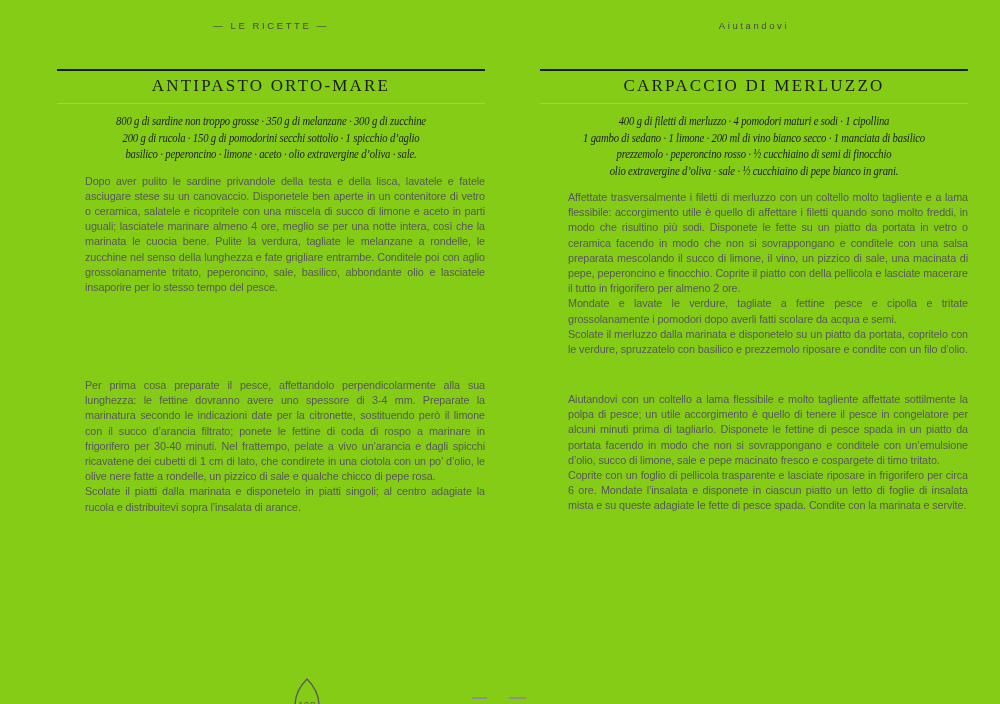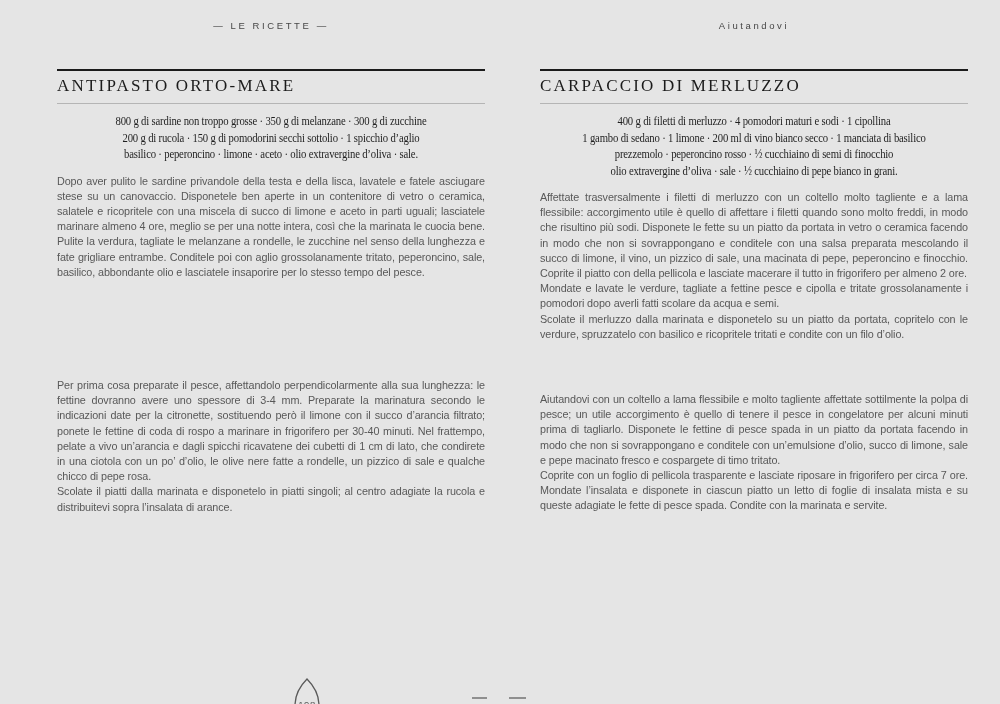--- a/index.html
+++ b/index.html
@@ -1,21 +1,21 @@
 <!DOCTYPE html>
 <html><head>
 <meta charset="utf-8">
 <style>
   * { margin: 0; padding: 0; box-sizing: border-box; }
   html, body { background: #ffffff; }
   .spread {
     position: relative;
     width: 1000px;
     height: 704px;
-    background: #e5e5e5;
+    background: #84cc16;
     overflow: hidden;
     font-family: "Liberation Sans", sans-serif;
   }
   .page { position: absolute; top: 0; height: 704px; }
   .page-left  { left: 57px;  width: 428px; }
   .page-right { left: 540px; width: 428px; }
 
   .running-head {
     position: absolute;
     top: 20px; left: 0; right: 0;
@@ -29,44 +29,44 @@
   .recipe { position: absolute; left: 0; right: 0; }
   .recipe-l1 { top: 69px; }
   .recipe-l2 { top: 367px; }
   .recipe-r1 { top: 69px; }
   .recipe-r2 { top: 381px; }
 
   .title-box {
     border-top: 2px solid #1b1b1b;
     border-bottom: 1px solid #b5b5b5;
     padding: 5px 0 7px 0;
-    text-align: left;
+    text-align: center;
   }
   .recipe-title {
     font-family: "Liberation Serif", serif;
     font-size: 17px;
     letter-spacing: 2.2px;
     color: #1b1b1b;
     white-space: nowrap;
   }
 
-  .ingredients { margin-top: 9px; }
+  .ingredients { margin-top: 9px; font-style: italic; }
   .ing-line {
     font-family: "Liberation Serif", serif;
     font-size: 11.5px;
     line-height: 16.5px;
     letter-spacing: -0.2px;
     color: #1f1f1f;
     text-align: center;
     white-space: nowrap;
     transform: scaleX(0.93);
     transform-origin: 50% 50%;
   }
 
-  .body-text { margin-top: 11px; }
+  .body-text { margin-top: 11px; margin-left: 28px; }
   .para {
     font-family: "Liberation Sans", sans-serif;
     font-size: 10.8px;
     line-height: 15.2px;
     letter-spacing: -0.1px;
     color: #585858;
     text-align: justify;
   }
 
   .spoon { position: absolute; top: 678px; width: 34px; height: 58px; }
@@ -136,28 +136,28 @@
       </div>
       <div class="ingredients">
         <div class="ing-line">400 g di filetti di merluzzo · 4 pomodori maturi e sodi · 1 cipollina</div>
         <div class="ing-line">1 gambo di sedano · 1 limone · 200 ml di vino bianco secco · 1 manciata di basilico</div>
         <div class="ing-line">prezzemolo · peperoncino rosso · ½ cucchiaino di semi di finocchio</div>
         <div class="ing-line">olio extravergine d’oliva · sale · ½ cucchiaino di pepe bianco in grani.</div>
       </div>
       <div class="body-text">
         <p class="para">Affettate trasversalmente i filetti di merluzzo con un coltello molto tagliente e a lama flessibile: accorgimento utile è quello di affettare i filetti quando sono molto freddi, in modo che risultino più sodi. Disponete le fette su un piatto da portata in vetro o ceramica facendo in modo che non si sovrappongano e conditele con una salsa preparata mescolando il succo di limone, il vino, un pizzico di sale, una macinata di pepe, peperoncino e finocchio. Coprite il piatto con della pellicola e lasciate macerare il tutto in frigorifero per almeno 2 ore.</p>
         <p class="para">Mondate e lavate le verdure, tagliate a fettine pesce e cipolla e tritate grossolanamente i pomodori dopo averli fatti scolare da acqua e semi.</p>
-        <p class="para">Scolate il merluzzo dalla marinata e disponetelo su un piatto da portata, copritelo con le verdure, spruzzatelo con basilico e ricopritele tritati e condite con un filo d’olio.</p>
+        <p class="para">Scolate il merluzzo dalla marinata e disponetelo su un piatto da portata, copritelo con le verdure, spruzzatelo con basilico e prezzemolo riposare e condite con un filo d’olio.</p>
       </div>
     </div>
 
     <div class="recipe recipe-r2">
       <div class="body-text">
         <p class="para">Aiutandovi con un coltello a lama flessibile e molto tagliente affettate sottilmente la polpa di pesce; un utile accorgimento è quello di tenere il pesce in congelatore per alcuni minuti prima di tagliarlo. Disponete le fettine di pesce spada in un piatto da portata facendo in modo che non si sovrappongano e conditele con un’emulsione d’olio, succo di limone, sale e pepe macinato fresco e cospargete di timo tritato.</p>
-        <p class="para">Coprite con un foglio di pellicola trasparente e lasciate riposare in frigorifero per circa 7 ore. Mondate l’insalata e disponete in ciascun piatto un letto di foglie di insalata mista e su queste adagiate le fette di pesce spada. Condite con la marinata e servite.</p>
+        <p class="para">Coprite con un foglio di pellicola trasparente e lasciate riposare in frigorifero per circa 6 ore. Mondate l’insalata e disponete in ciascun piatto un letto di foglie di insalata mista e su queste adagiate le fette di pesce spada. Condite con la marinata e servite.</p>
       </div>
     </div>
 
   </div>
 
   <div class="gutter-mark gutter-mark-1"></div>
   <div class="gutter-mark gutter-mark-2"></div>
 
 </div>
 

